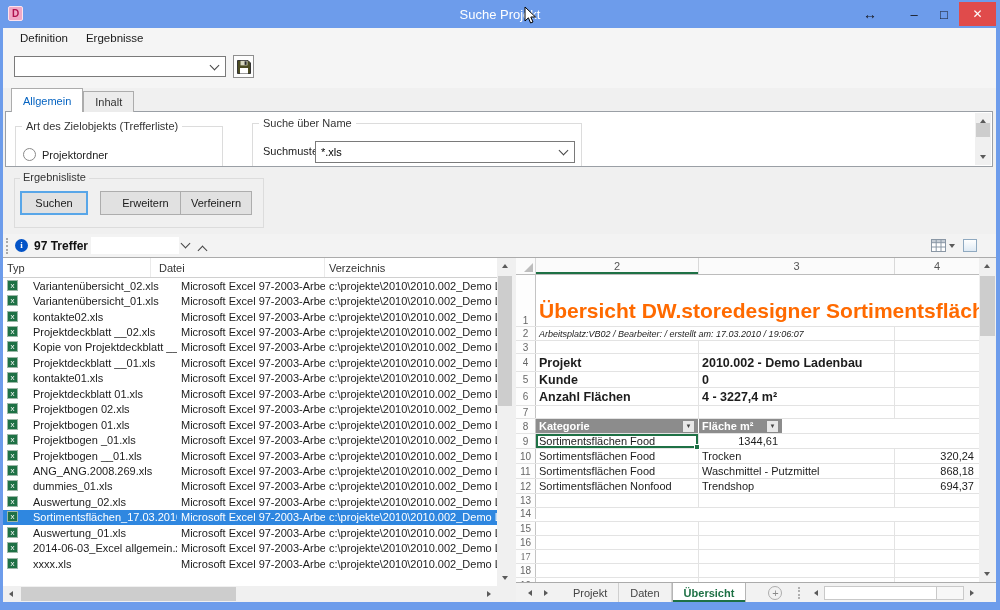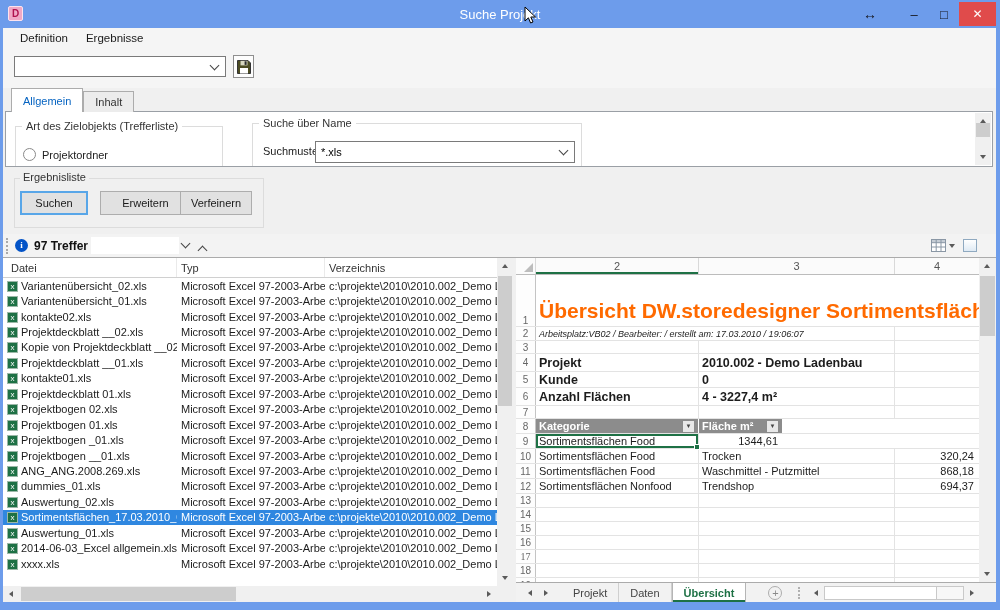--- a/index.html
+++ b/index.html
@@ -86,21 +86,21 @@
   .filepane{left:3px;top:258px;width:510px;height:344px;background:#fff;}
   .flhead{position:absolute;left:0;top:0;right:16px;height:20px;background:#fff;border-bottom:1px solid #d0d0d0;display:flex;font-size:11px;color:#333;align-items:center;}
   .fh{height:100%;display:flex;align-items:center;border-right:1px solid #eaeaea;}
   .fh1{width:174px;padding-left:8px;}
   .fh2{width:148px;padding-left:4px;}
   .fh3{flex:1;padding-left:4px;border-right:none;}
   .flbody{position:absolute;left:0;top:20px;right:16px;bottom:16px;overflow:hidden;}
   .frow{display:flex;height:15.45px;align-items:center;font-size:11px;color:#1c1c1c;white-space:nowrap;}
   .frow.sel{background:#2f87e0;color:#fff;}
   .fcell{overflow:hidden;white-space:nowrap;}
-  .fname{width:174px;display:flex;align-items:flex-end;gap:3px;padding-left:4px;}
+  .fname{width:174px;display:flex;align-items:flex-start;gap:15px;padding-left:4px;}
   .ftyp{width:148px;padding-left:4px;}
   .fdir{flex:1;padding-left:4px;}
   .xlicon{flex:0 0 auto;width:11px;height:11px;background:#1e7145;border:1px solid #9cb8a8;color:#fff;font-size:8px;line-height:9px;text-align:center;}
   .xlicon::after{content:"x";}
   .fl-vsb{position:absolute;right:0;top:0;bottom:16px;width:16px;display:flex;flex-direction:column;}
   .fl-vsb .thumb{width:14px;height:130px;margin:2px auto 0;}
   .fl-hsb{position:absolute;left:0;bottom:0;right:16px;height:16px;display:flex;align-items:center;}
   .fl-hsb .thumb{height:14px;width:215px;margin-left:2px;}
   .fl-corner{position:absolute;right:0;bottom:0;width:16px;height:16px;background:#f0f0f0;}
   .spacer{flex:1;}
@@ -237,22 +237,22 @@
       <line x1="5.2" y1="0.5" x2="5.2" y2="12.5" stroke="#8a97a5"></line>
       <line x1="10" y1="0.5" x2="10" y2="12.5" stroke="#8a97a5"></line>
       <line x1="0.5" y1="8" x2="14.5" y2="8" stroke="#8a97a5"></line>
     </svg>
     <span class="grid-caret tri tri-down abs"></span>
     <span class="sq-ico"></span>
   </div>
 
   <div class="abs filepane">
     <div class="flhead">
+      <span class="fh fh2">Typ</span>
       <span class="fh fh1">Datei</span>
-      <span class="fh fh2">Typ</span>
       <span class="fh fh3">Verzeichnis</span>
     </div>
     <div class="flbody">
         <div class="frow">
     <span class="fcell fname">
       <span class="xlicon"></span>
       <span class="ftext">Variantenübersicht_02.xls</span>
     </span>
     <span class="fcell ftyp">Microsoft Excel 97-2003-Arbeit…</span>
     <span class="fcell fdir">c:\projekte\2010\2010.002_Demo La…</span>
@@ -509,21 +509,21 @@
           <div class="scell c2">Sortimentsflächen Nonfood</div>
           <div class="scell c3">Trendshop</div>
           <div class="scell c4 num">694,37</div>
         </div>
         <div class="srow" style="height: 14px;">
           <div class="scell rnum">13</div>
           <div class="scell c2"></div>
           <div class="scell c3"></div>
           <div class="scell c4"></div>
         </div>
-        <div class="srow" style="height: 14px;">
+        <div class="srow" style="height: 14px; flex-direction: column;">
           <div class="scell rnum">14</div>
           <div class="scell c2"></div>
           <div class="scell c3"></div>
           <div class="scell c4"></div>
         </div>
         <div class="srow" style="height: 14px;">
           <div class="scell rnum">15</div>
           <div class="scell c2"></div>
           <div class="scell c3"></div>
           <div class="scell c4"></div>

